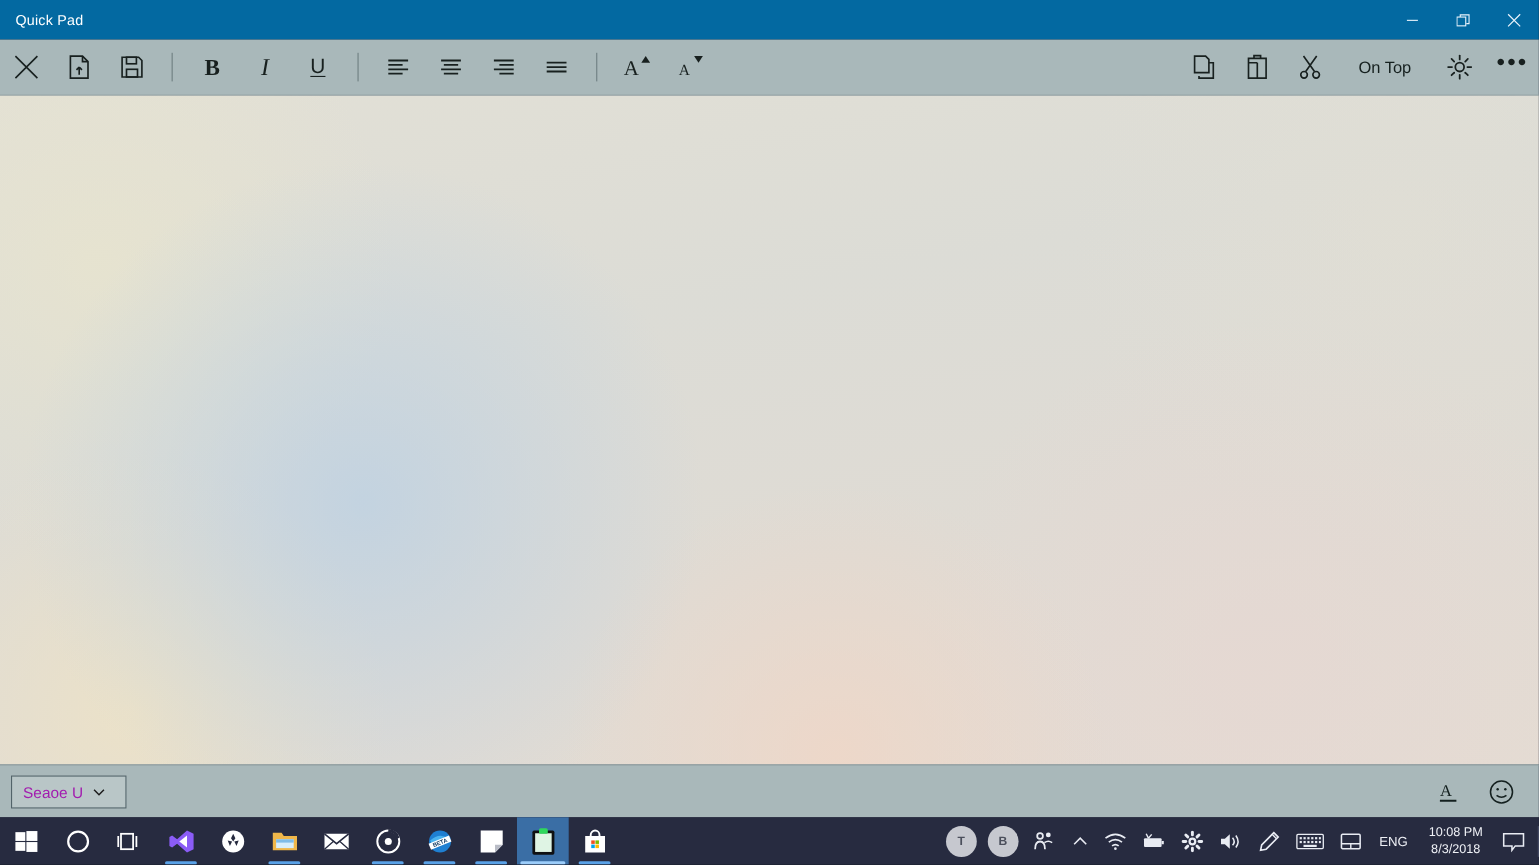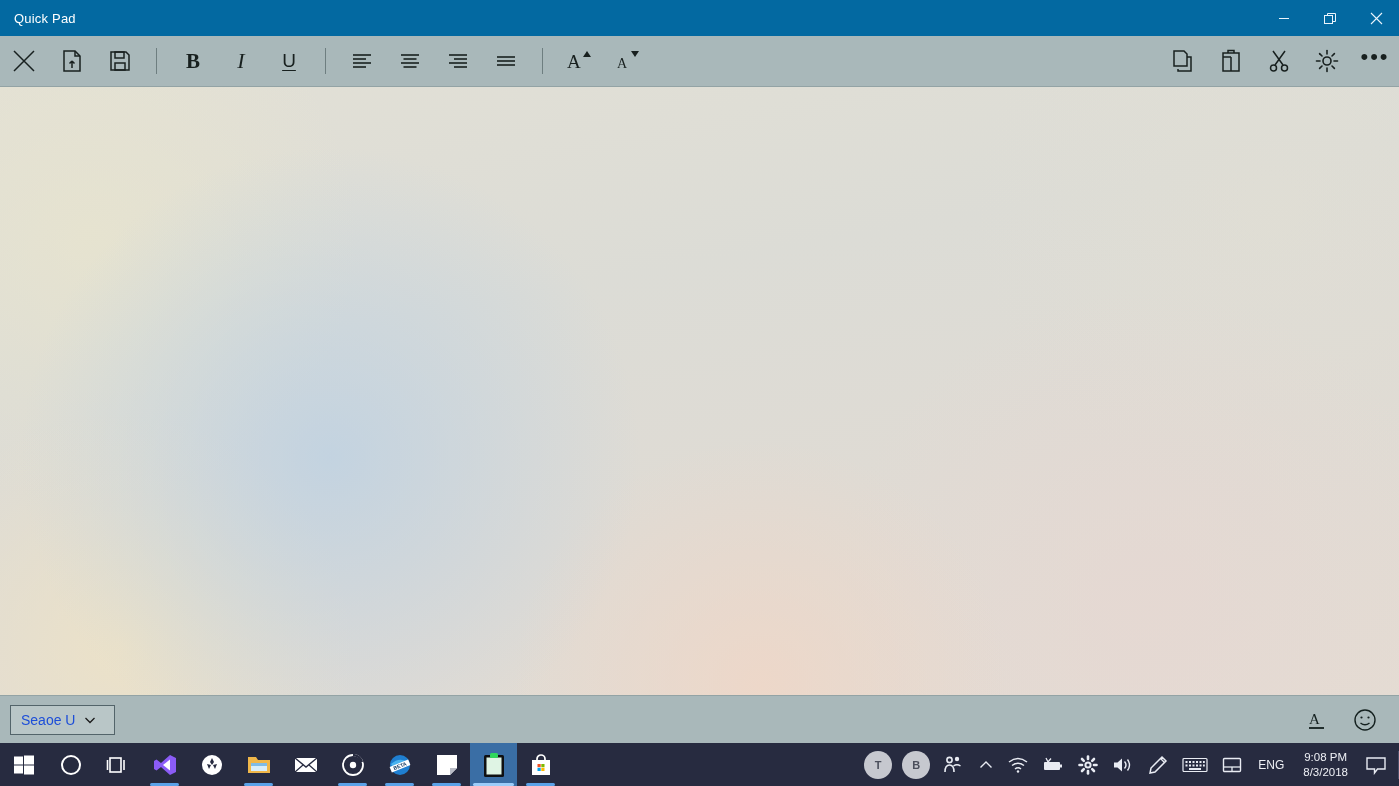--- a/index.html
+++ b/index.html
@@ -72,21 +72,21 @@
   .statusbar {
     position:absolute; top:695px; left:0; width:1399px; height:48px;
     background:#a9b8ba;
     display:flex; align-items:center; padding:0 10px;
     border-top:1px solid #93a3a5;
   }
   .font-combo {
     height:30px; min-width:105px; padding:0 6px 0 10px;
     background:#b9c6c7; border:1px solid #53646a;
     display:flex; align-items:center; gap:8px;
-    font-size:14px; color:#1d4ed8;
+    font-size:14px; color:#a21caf;
   }
   .sb-spacer { flex:1; }
   .sb-item {
     width:48px; height:40px; display:flex; align-items:center; justify-content:center;
     color:#14201f;
   }
 
   
   .taskbar {
     position:absolute; top:743px; left:0; width:1399px; height:43px;
@@ -260,20 +260,23 @@
       </svg>
     </div>
     <div class="tb-item">
       <svg width="26" height="26" viewBox="0 0 26 26">
         <path d="M7 3 L17 17 M19 3 L9 17" stroke="currentColor" stroke-width="1.5" fill="none"></path>
         <circle cx="7.5" cy="20" r="3" fill="none" stroke="currentColor" stroke-width="1.5"></circle>
         <circle cx="18.5" cy="20" r="3" fill="none" stroke="currentColor" stroke-width="1.5"></circle>
       </svg>
     </div>
 
+    <div class="tb-item">
+      <span class="tb-text">On Top</span>
+    </div>
 
     <div class="tb-item">
       <svg width="26" height="26" viewBox="0 0 26 26">
         <circle cx="13" cy="13" r="4" fill="none" stroke="currentColor" stroke-width="1.6"></circle>
         <g stroke="currentColor" stroke-width="1.6" stroke-linecap="round">
           <path d="M13 2.5 V6"></path>
             <path d="M13 20 V23.5"></path>
           <path d="M2.5 13 H6"></path>
             <path d="M20 13 H23.5"></path>
           <path d="M5.6 5.6 L8 8"></path>
@@ -526,21 +529,21 @@
         <svg width="20" height="18" viewBox="0 0 20 18">
           <rect x="1.5" y="2.5" width="17" height="13" rx="1" fill="none" stroke="#e9ecf3" stroke-width="1.4"></rect>
           <path d="M1.5 11 H18.5" stroke="#e9ecf3" stroke-width="1.3"></path>
           <path d="M10 11 V15.5" stroke="#e9ecf3" stroke-width="1.3"></path>
         </svg>
       </div>
 
       <div class="tray-item lang">ENG</div>
 
       <div class="clock">
-        <div>9:08 PM</div>
+        <div>10:08 PM</div>
         <div>8/3/2018</div>
       </div>
 
       <div class="tray-item">
         <svg width="22" height="20" viewBox="0 0 22 20">
           <path d="M2 3 H20 V14 H12.5 L9.5 18 L9.5 14 H2 Z" fill="none" stroke="#e9ecf3" stroke-width="1.4"></path>
         </svg>
       </div>
 
       <div class="tray-sep"></div>

